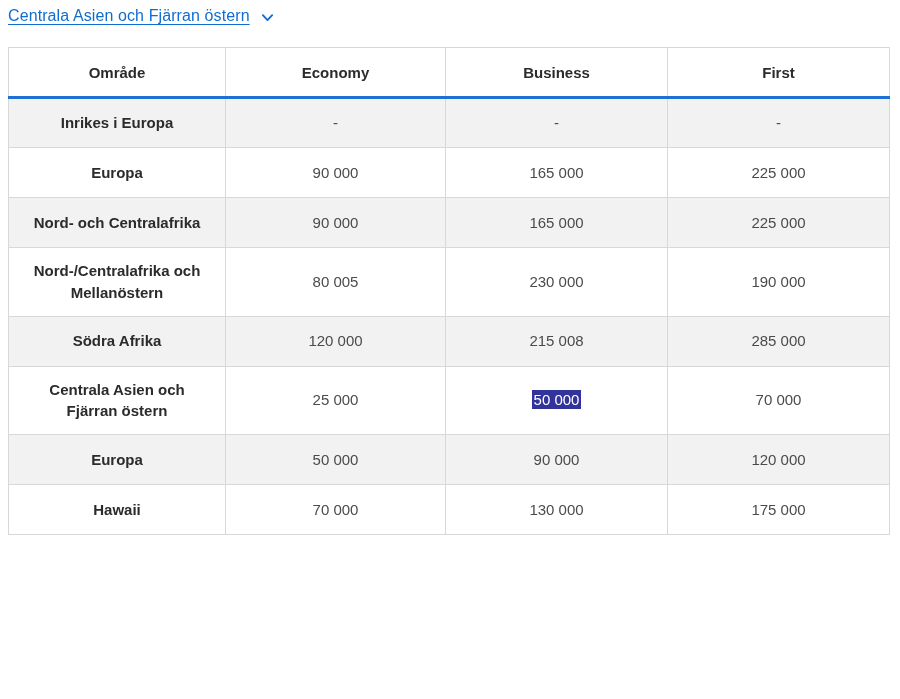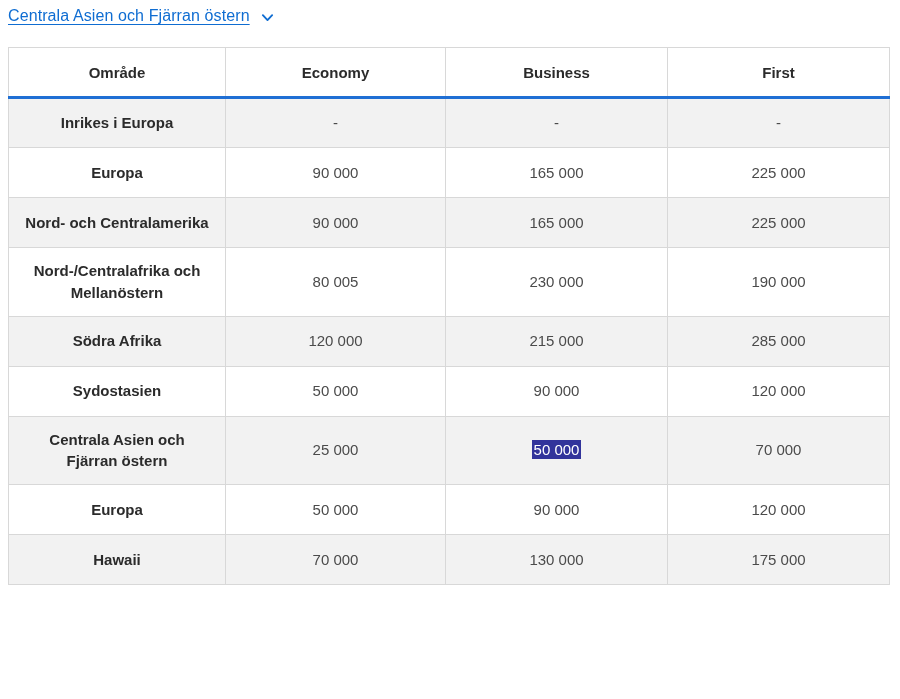--- a/index.html
+++ b/index.html
@@ -101,42 +101,36 @@
     <td><span>-</span></td>
     <td><span>-</span></td>
   </tr>
       <tr>
     <td class="area"><span>Europa</span></td>
     <td><span>90 000</span></td>
     <td><span>165 000</span></td>
     <td><span>225 000</span></td>
   </tr>
       <tr>
-    <td class="area"><span>Nord- och Centralamerika</span></td>
+    <td class="area"><span>Nord- och Centralafrika</span></td>
     <td><span>90 000</span></td>
     <td><span>165 000</span></td>
     <td><span>225 000</span></td>
   </tr>
       <tr>
     <td class="area"><span>Nord-/Centralafrika och Mellanöstern</span></td>
     <td><span>80 005</span></td>
     <td><span>230 000</span></td>
     <td><span>190 000</span></td>
   </tr>
       <tr>
     <td class="area"><span>Södra Afrika</span></td>
     <td><span>120 000</span></td>
-    <td><span>215 000</span></td>
+    <td><span>215 008</span></td>
     <td><span>285 000</span></td>
-  </tr>
-      <tr>
-    <td class="area"><span>Sydostasien</span></td>
-    <td><span>50 000</span></td>
-    <td><span>90 000</span></td>
-    <td><span>120 000</span></td>
   </tr>
       <tr>
     <td class="area"><span>Centrala Asien och Fjärran östern</span></td>
     <td><span>25 000</span></td>
     <td><span class="selected">50 000</span></td>
     <td><span>70 000</span></td>
   </tr>
       <tr>
     <td class="area"><span>Europa</span></td>
     <td><span>50 000</span></td>

